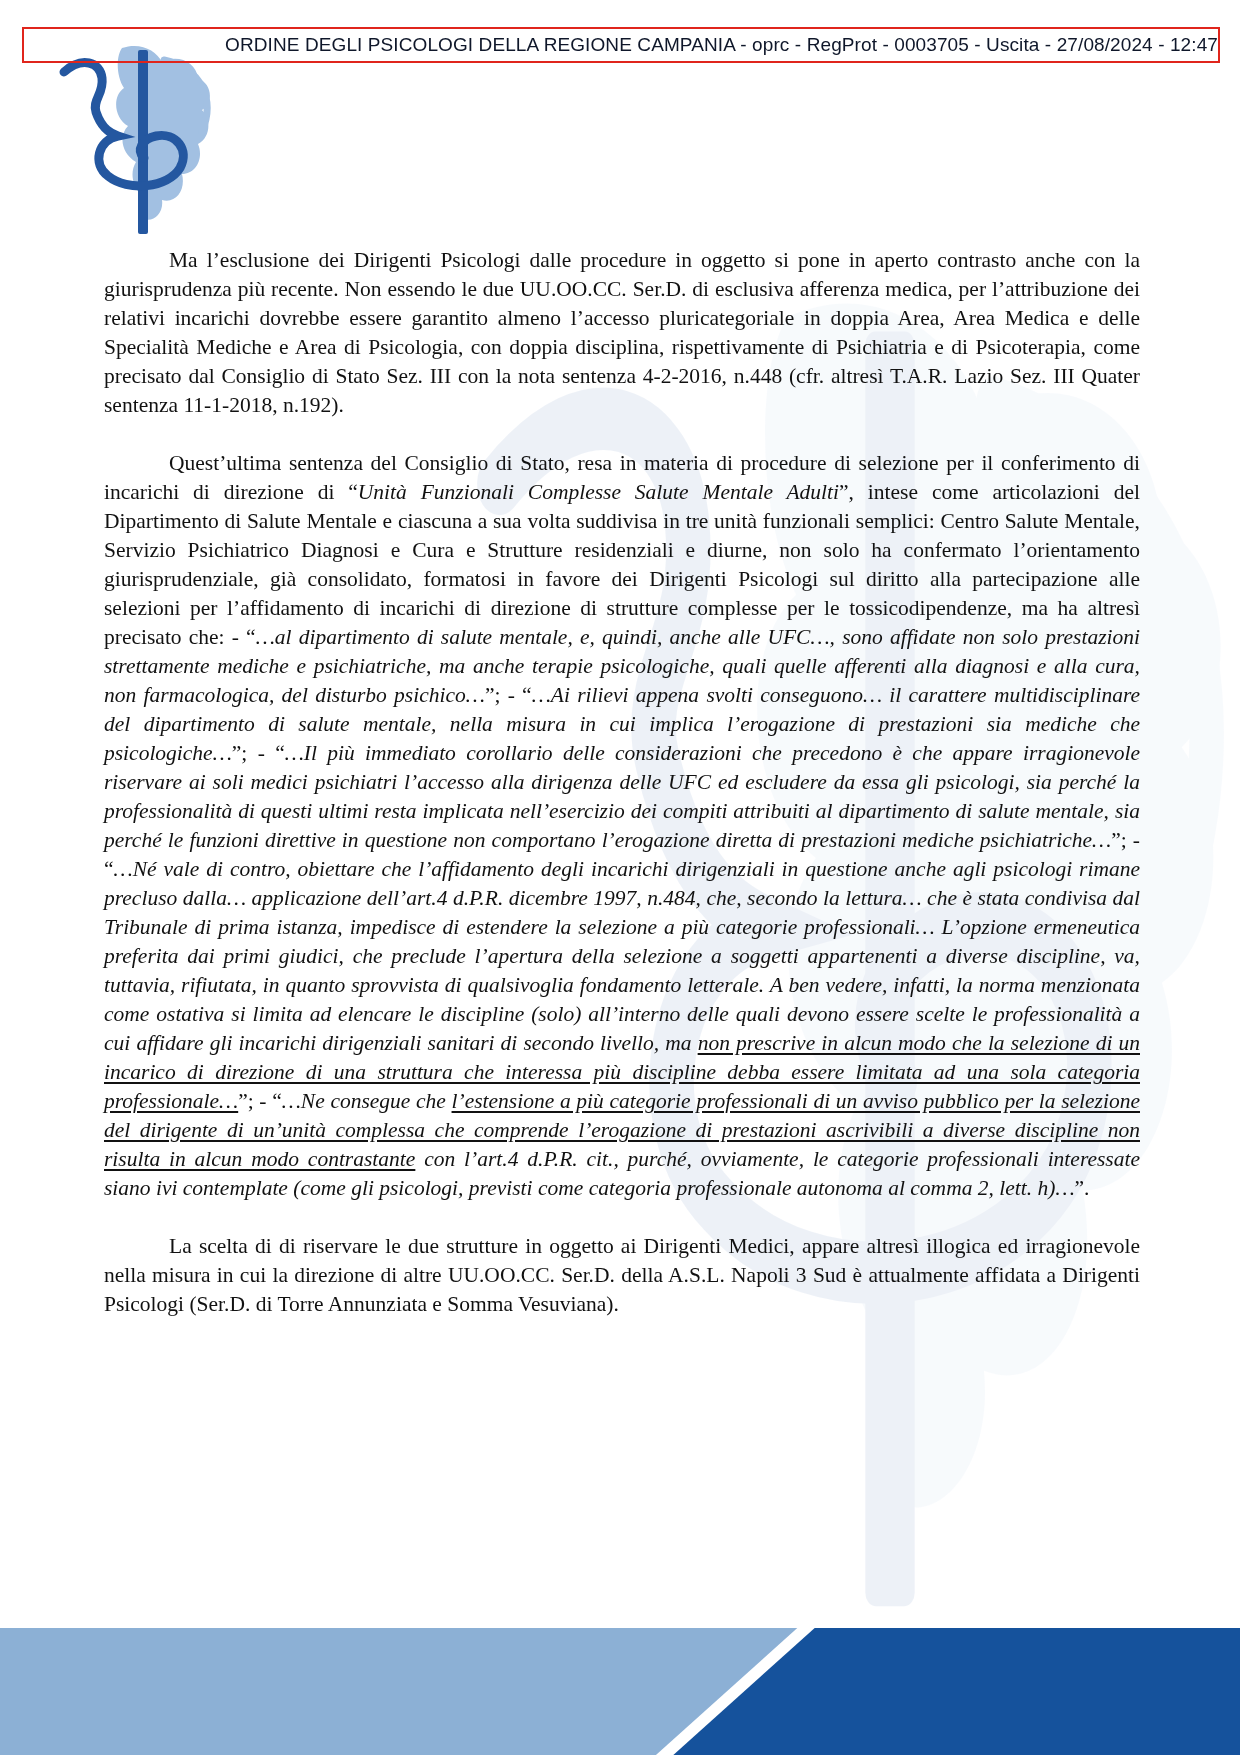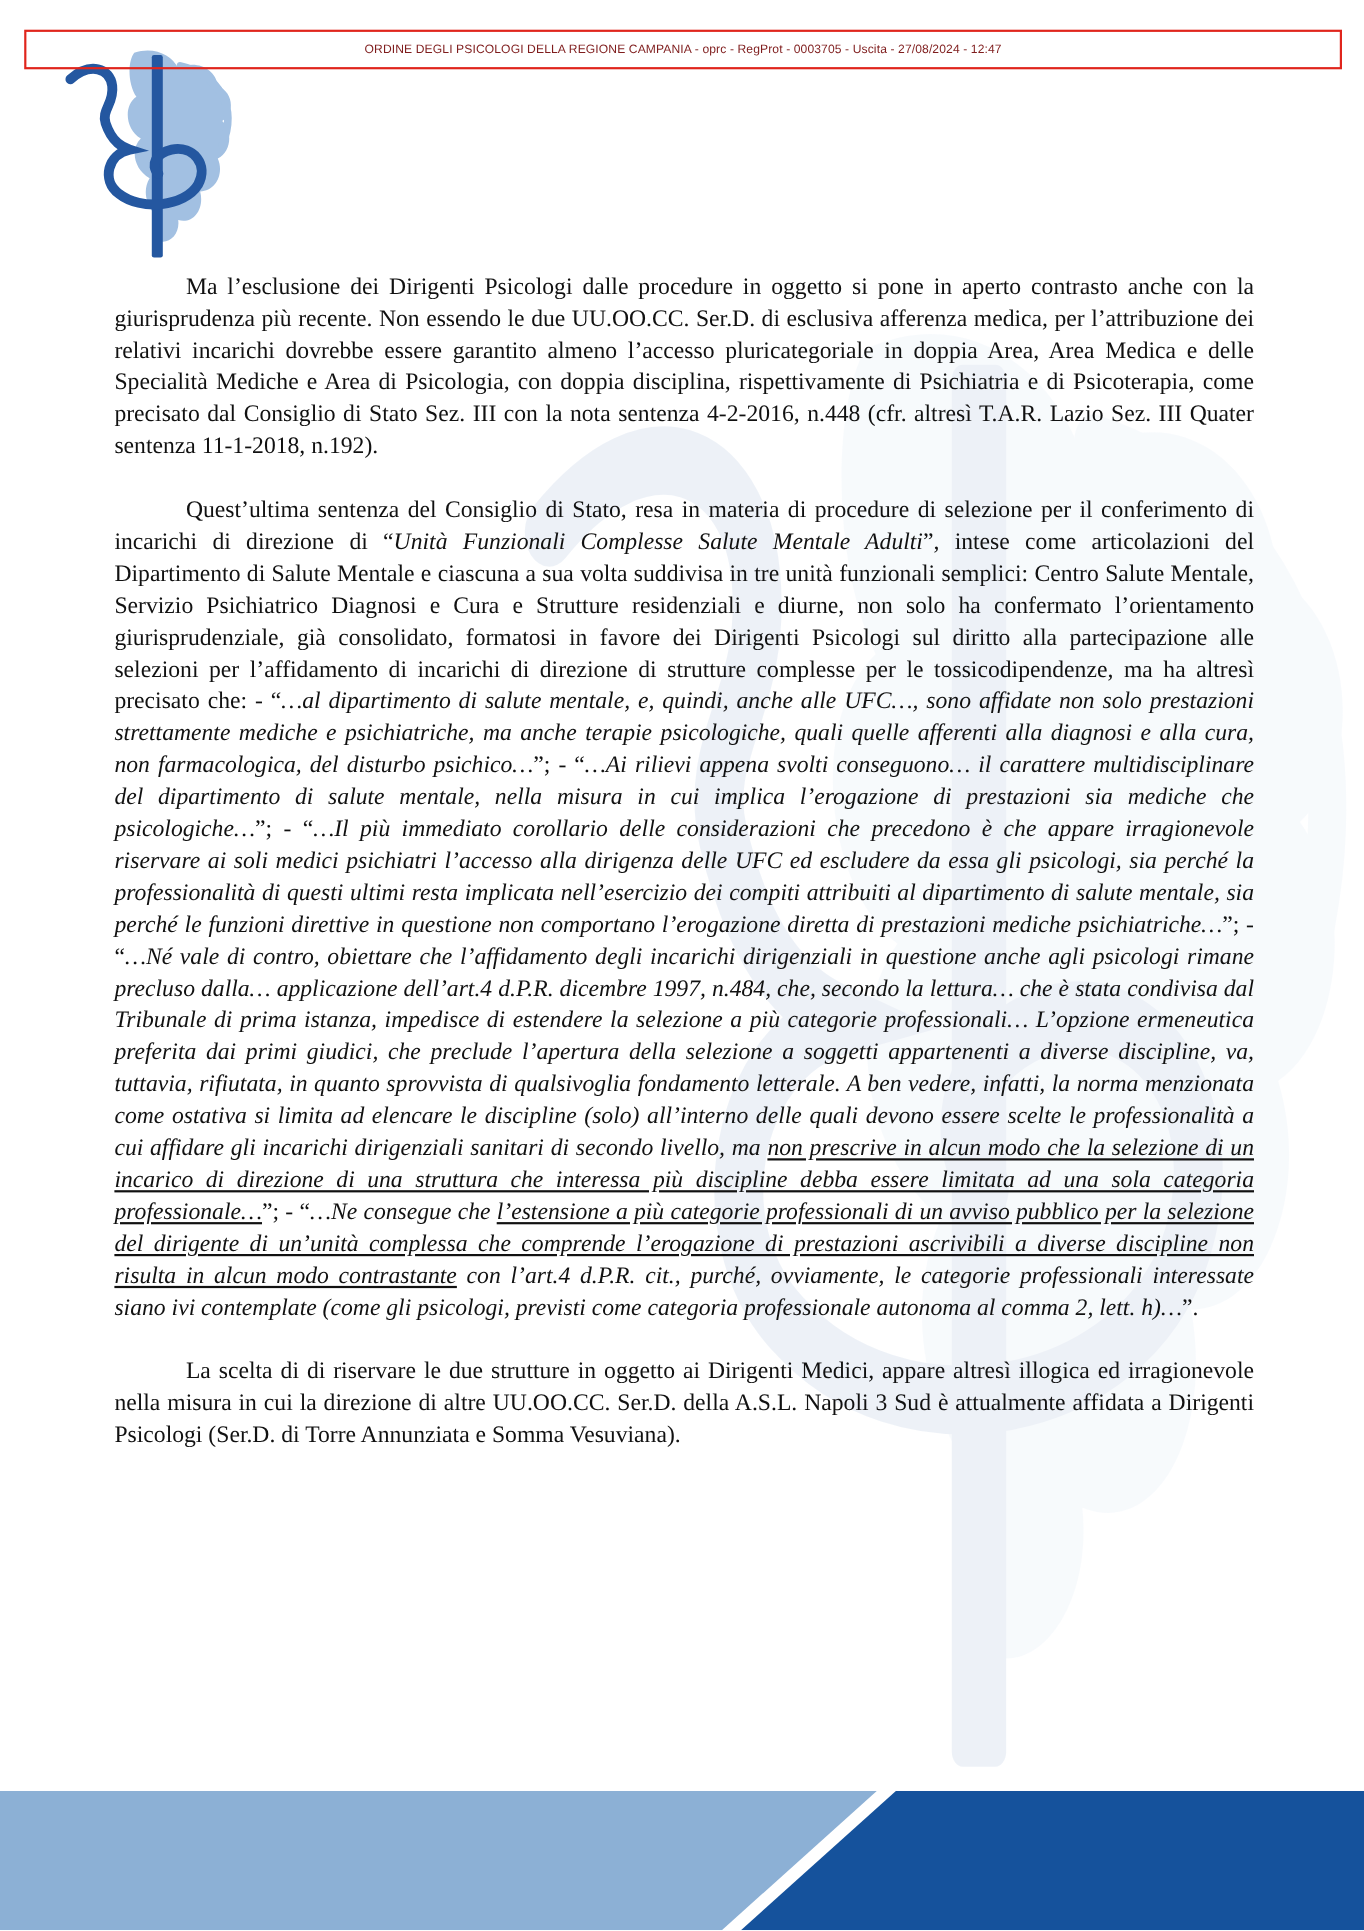--- a/index.html
+++ b/index.html
@@ -8,23 +8,23 @@
     width:1240px;height:1755px;
     background:#ffffff;
     overflow:hidden;
     font-family:"Liberation Serif", serif;
     color:var(--text-black,#111);
   }
   
   .protocol-box{
     position:absolute;left:22px;top:27px;width:1194px;height:32px;
     border:2px solid var(--accent-red,#e0251c);
-    display:flex;align-items:center;justify-content:center;
+    display:flex;align-items:center;justify-content:flex-end;
     font-family:"Liberation Sans", sans-serif;
-    font-size:11px;letter-spacing:0.1px;color:#7f1d1d;
+    font-size:19px;letter-spacing:0.1px;color:#0f172a;
     background:transparent;z-index:3;
   }
   
   .logo{
     position:absolute;left:52px;top:44px;width:182px;height:192px;z-index:2;
   }
   
   .watermark{
     position:absolute;left:440px;top:290px;width:900px;height:1330px;
     opacity:0.075;z-index:0;pointer-events:none;

